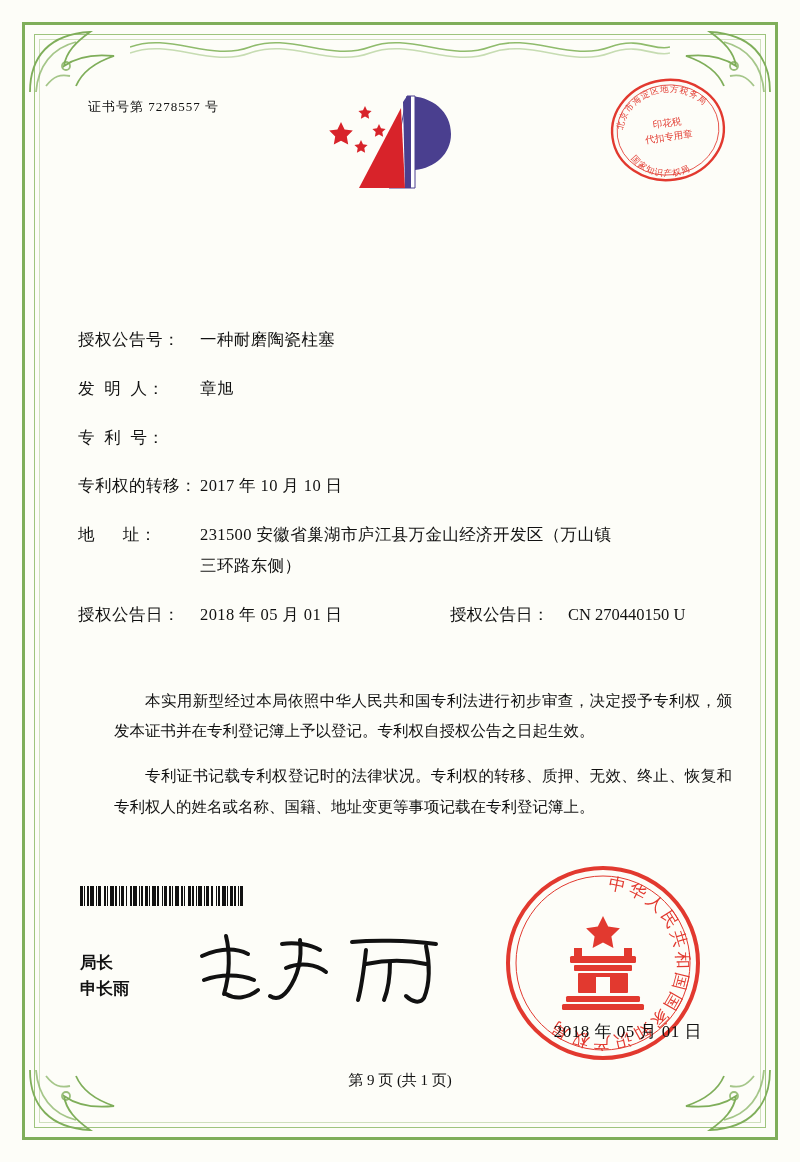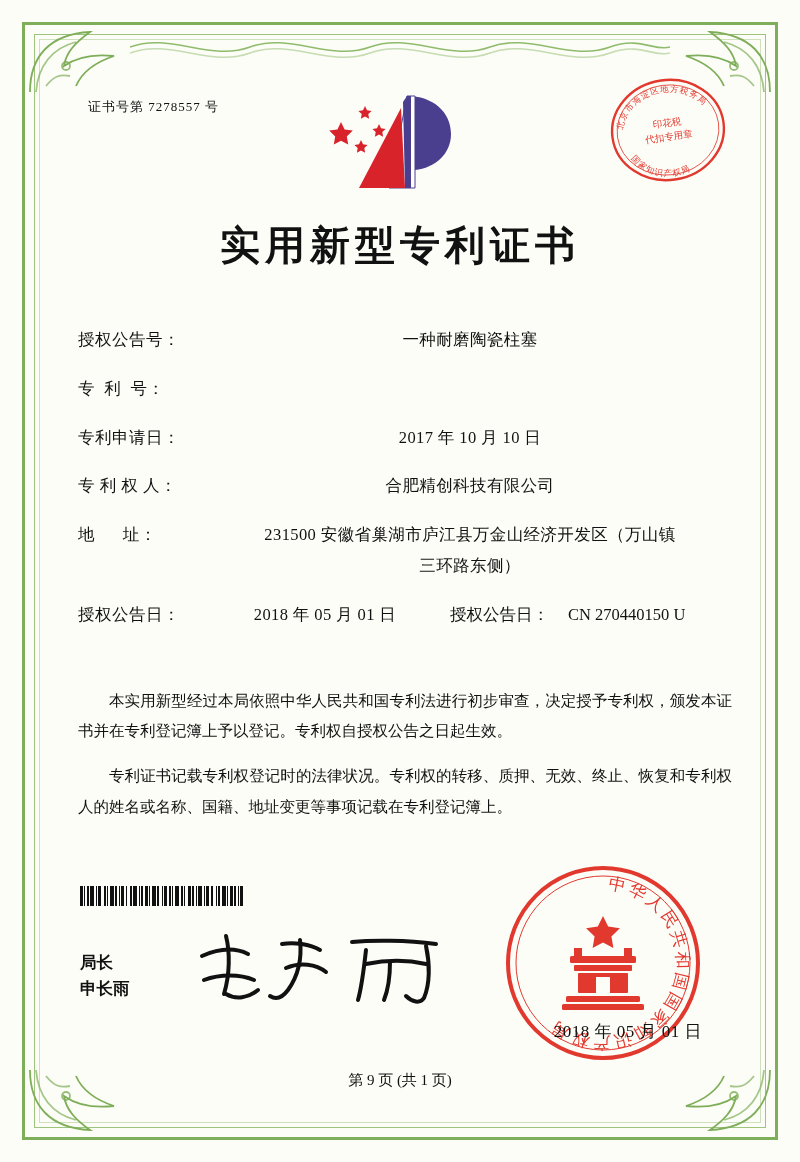--- a/index.html
+++ b/index.html
@@ -136,21 +136,20 @@
   }
   .field-label {
     width: 122px;
     flex: 0 0 122px;
     white-space: pre;
     letter-spacing: 0.5px;
   }
   .field-value {
     flex: 1 1 auto;
     letter-spacing: 0.4px;
-    text-align: center;
   }
   .field-value .line2 {
     display: block;
     margin-top: 6px;
   }
   .field-row.dual .field-value {
     flex: 0 0 auto;
     width: 250px;
   }
   .field-label2 {
@@ -168,20 +167,21 @@
     left: 18px;
     right: 8px;
     font-size: 15.5px;
     line-height: 1.95;
     color: #111;
     text-align: justify;
   }
   .para {
     text-indent: 2em;
     margin-bottom: 2px;
+    margin-left: 36px;
   }
 
   
   .barcode {
     position: absolute;
     left: 20px;
     top: 826px;
     width: 230px;
     height: 20px;
     display: flex;
@@ -331,37 +331,36 @@
           <text x="62" y="58" text-anchor="middle" font-size="9.5" fill="#e2392f" font-family="'DejaVu Serif', serif">印花税</text>
           <text x="62" y="72" text-anchor="middle" font-size="9.5" fill="#e2392f" font-family="'DejaVu Serif', serif">代扣专用章</text>
           <path id="arcBot" d="M 18 70 A 44 38 0 0 0 106 70" fill="none"></path>
           <text font-size="8.5" fill="#e2392f" font-family="'DejaVu Serif', serif" letter-spacing="1">
             <textPath href="#arcBot" startOffset="12%">国家知识产权局</textPath>
           </text>
         </g>
       </svg>
     </div>
 
-    <div class="doc-title">实用新型专利证书</div>
 
     <div class="fields">
       <div class="field-row">
         <div class="field-label">授权公告号：</div>
         <div class="field-value">一种耐磨陶瓷柱塞</div>
       </div>
       <div class="field-row">
+        <div class="field-label">发  明  人：</div>
+        <div class="field-value">章旭</div>
+      </div>
+      <div class="field-row">
         <div class="field-label">专  利  号：</div>
       </div>
       <div class="field-row">
-        <div class="field-label">专利申请日：</div>
+        <div class="field-label">专利权的转移：</div>
         <div class="field-value">2017 年 10 月 10 日</div>
-      </div>
-      <div class="field-row">
-        <div class="field-label">专 利 权 人：</div>
-        <div class="field-value">合肥精创科技有限公司</div>
       </div>
       <div class="field-row">
         <div class="field-label">地      址：</div>
         <div class="field-value">
           <span>231500 安徽省巢湖市庐江县万金山经济开发区（万山镇</span>
           <span class="line2">三环路东侧）</span>
         </div>
       </div>
       <div class="field-row dual">
         <div class="field-label">授权公告日：</div>

